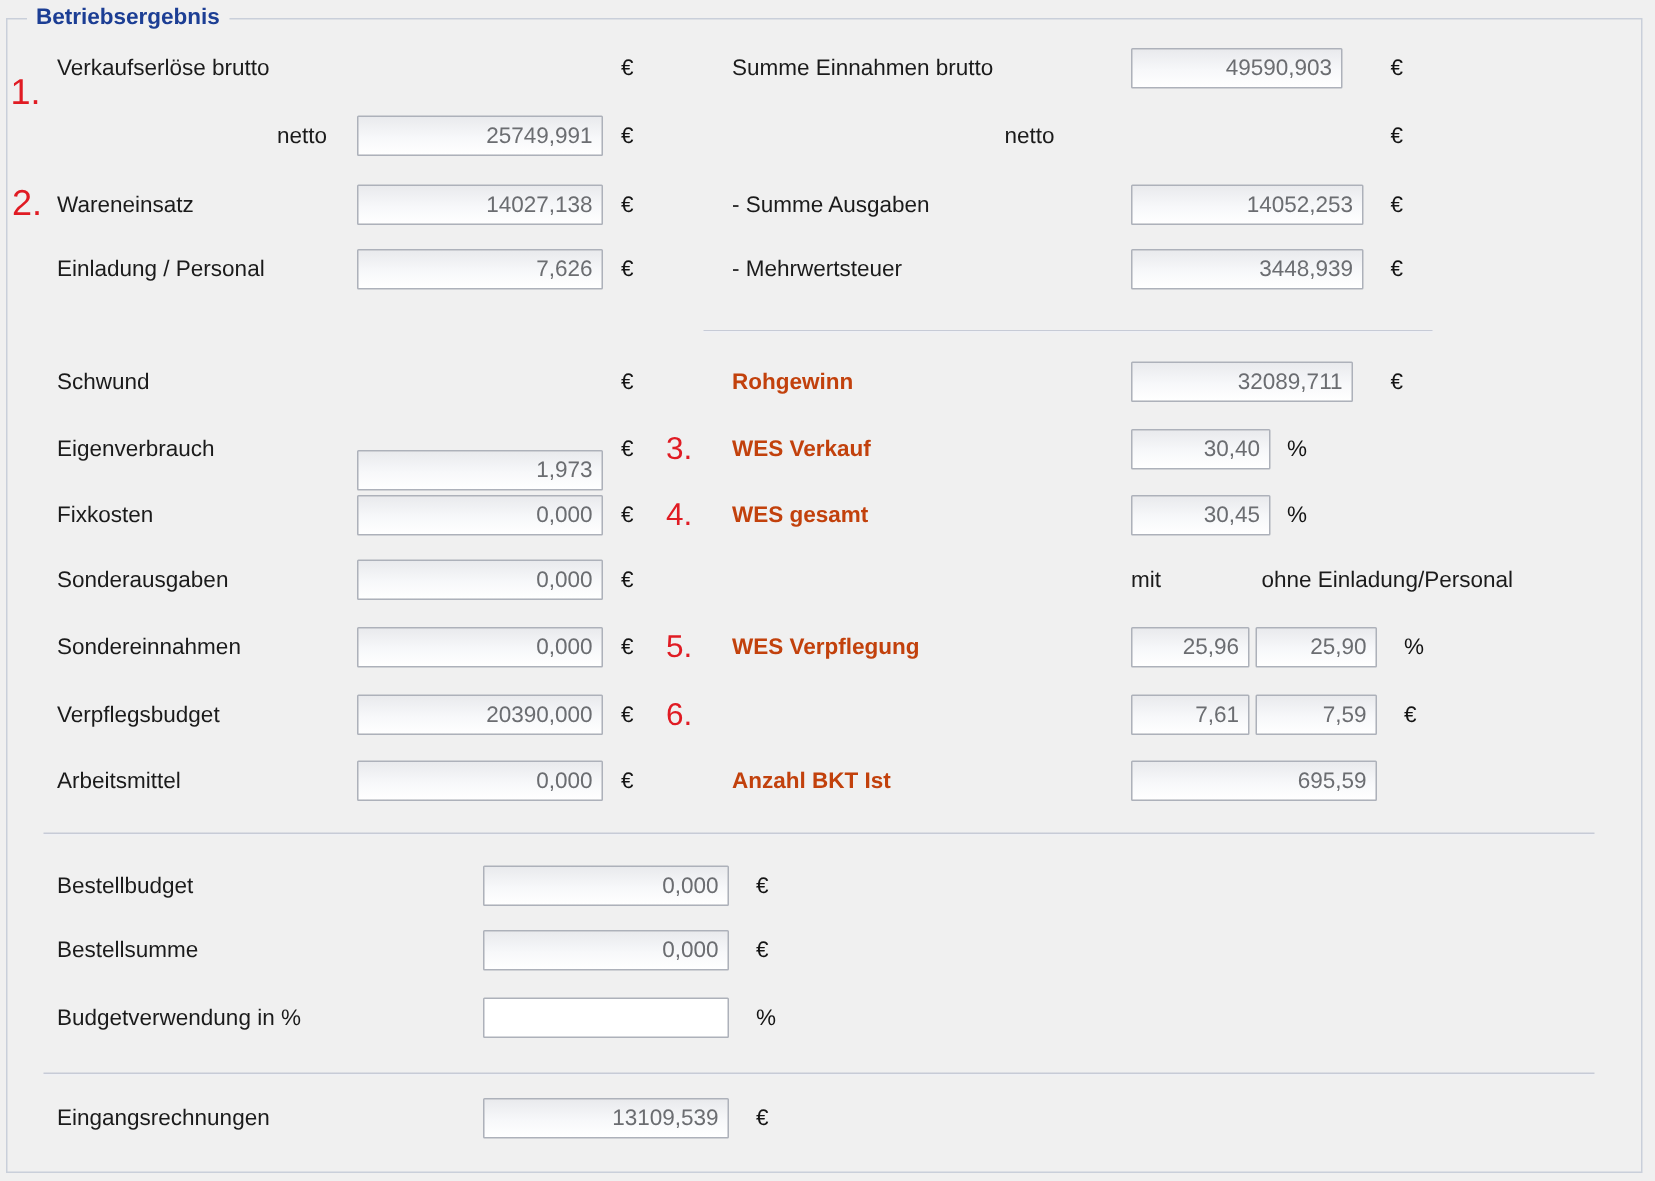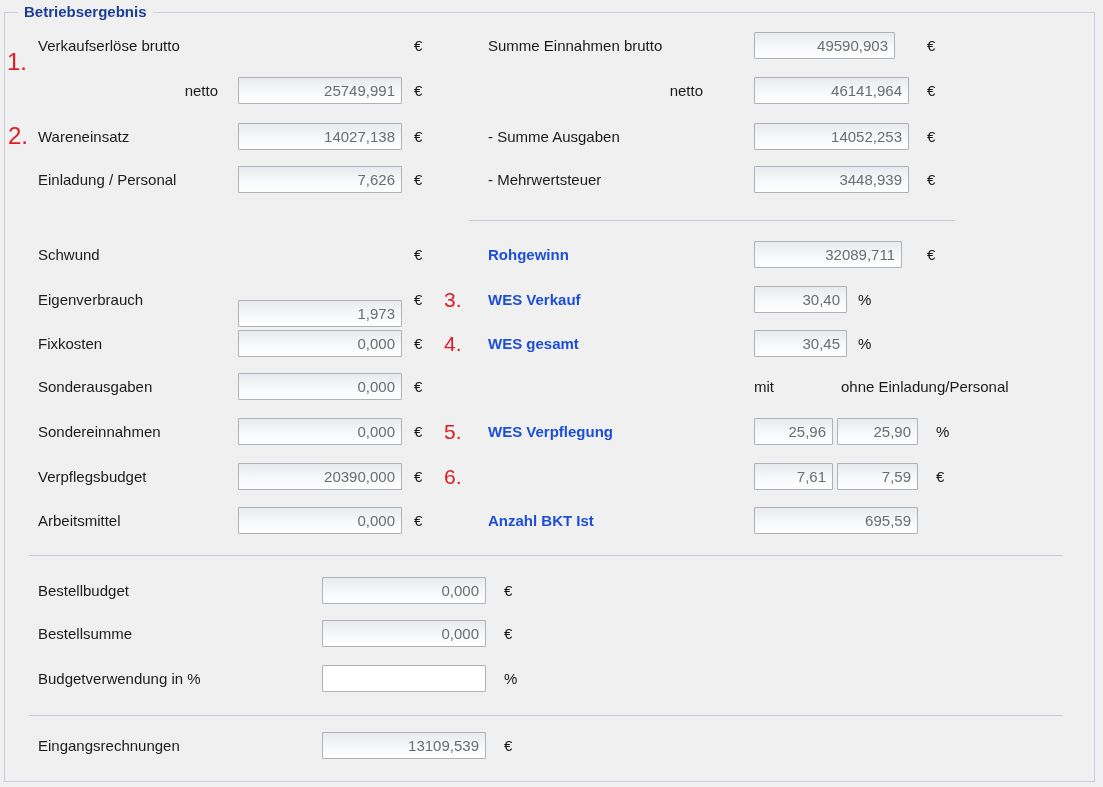--- a/index.html
+++ b/index.html
@@ -19,21 +19,21 @@
   .legend{
     position:absolute;left:13px;top:-11px;
     background:#f0f0f0;padding:0 6px;
     font-size:15px;font-weight:bold;color:#1c3e94;
     height:20px;line-height:20px;white-space:nowrap;
   }
   .lbl{
     position:absolute;height:20px;line-height:20px;
     font-size:15px;color:#1b1b1b;white-space:nowrap;
   }
-  .lbl.b{font-weight:bold;color:#1d4ed8;}
+  .lbl.b{font-weight:bold;color:#c2410c;}
   .lbl.ra{text-align:right;}
   .inp{
     position:absolute;height:27px;box-sizing:border-box;
     border:1px solid #adb1ba;border-radius:1px;
     background:linear-gradient(180deg,#e9eaed 0%,#f7f8fa 55%,#ffffff 100%);
     text-align:right;padding:0 6px 0 4px;
     font-family:"Liberation Sans", sans-serif;
     font-size:15px;color:#6b6d71;outline:none;
   }
   .inp.editable{background:#ffffff;color:#1b1b1b;}
@@ -108,21 +108,20 @@
 
   <span class="lbl" style="left:38px;top:511px;">Arbeitsmittel</span>
   <input class="inp" style="left: 238px; top: 507px; width: 164px;" readonly="" value="0,000">
   <span class="unit" style="left:414px;top:511px;">€</span>
 
   <span class="lbl" style="left:488px;top:36px;">Summe Einnahmen brutto</span>
   <input class="inp" style="left: 754px; top: 32px; width: 141px;" readonly="" value="49590,903">
   <span class="unit" style="left:927px;top:36px;">€</span>
 
   <span class="lbl ra" style="left:488px;top:81px;width:215px;">netto</span>
-  <input class="inp" style="left: 754px; top: 77px; width: 155px;" readonly="" value="46141,964">
   <span class="unit" style="left:927px;top:81px;">€</span>
 
   <span class="lbl" style="left:488px;top:127px;">- Summe Ausgaben</span>
   <input class="inp" style="left: 754px; top: 123px; width: 155px;" readonly="" value="14052,253">
   <span class="unit" style="left:927px;top:127px;">€</span>
 
   <span class="lbl" style="left:488px;top:170px;">- Mehrwertsteuer</span>
   <input class="inp" style="left: 754px; top: 166px; width: 155px;" readonly="" value="3448,939">
   <span class="unit" style="left:927px;top:170px;">€</span>
 

